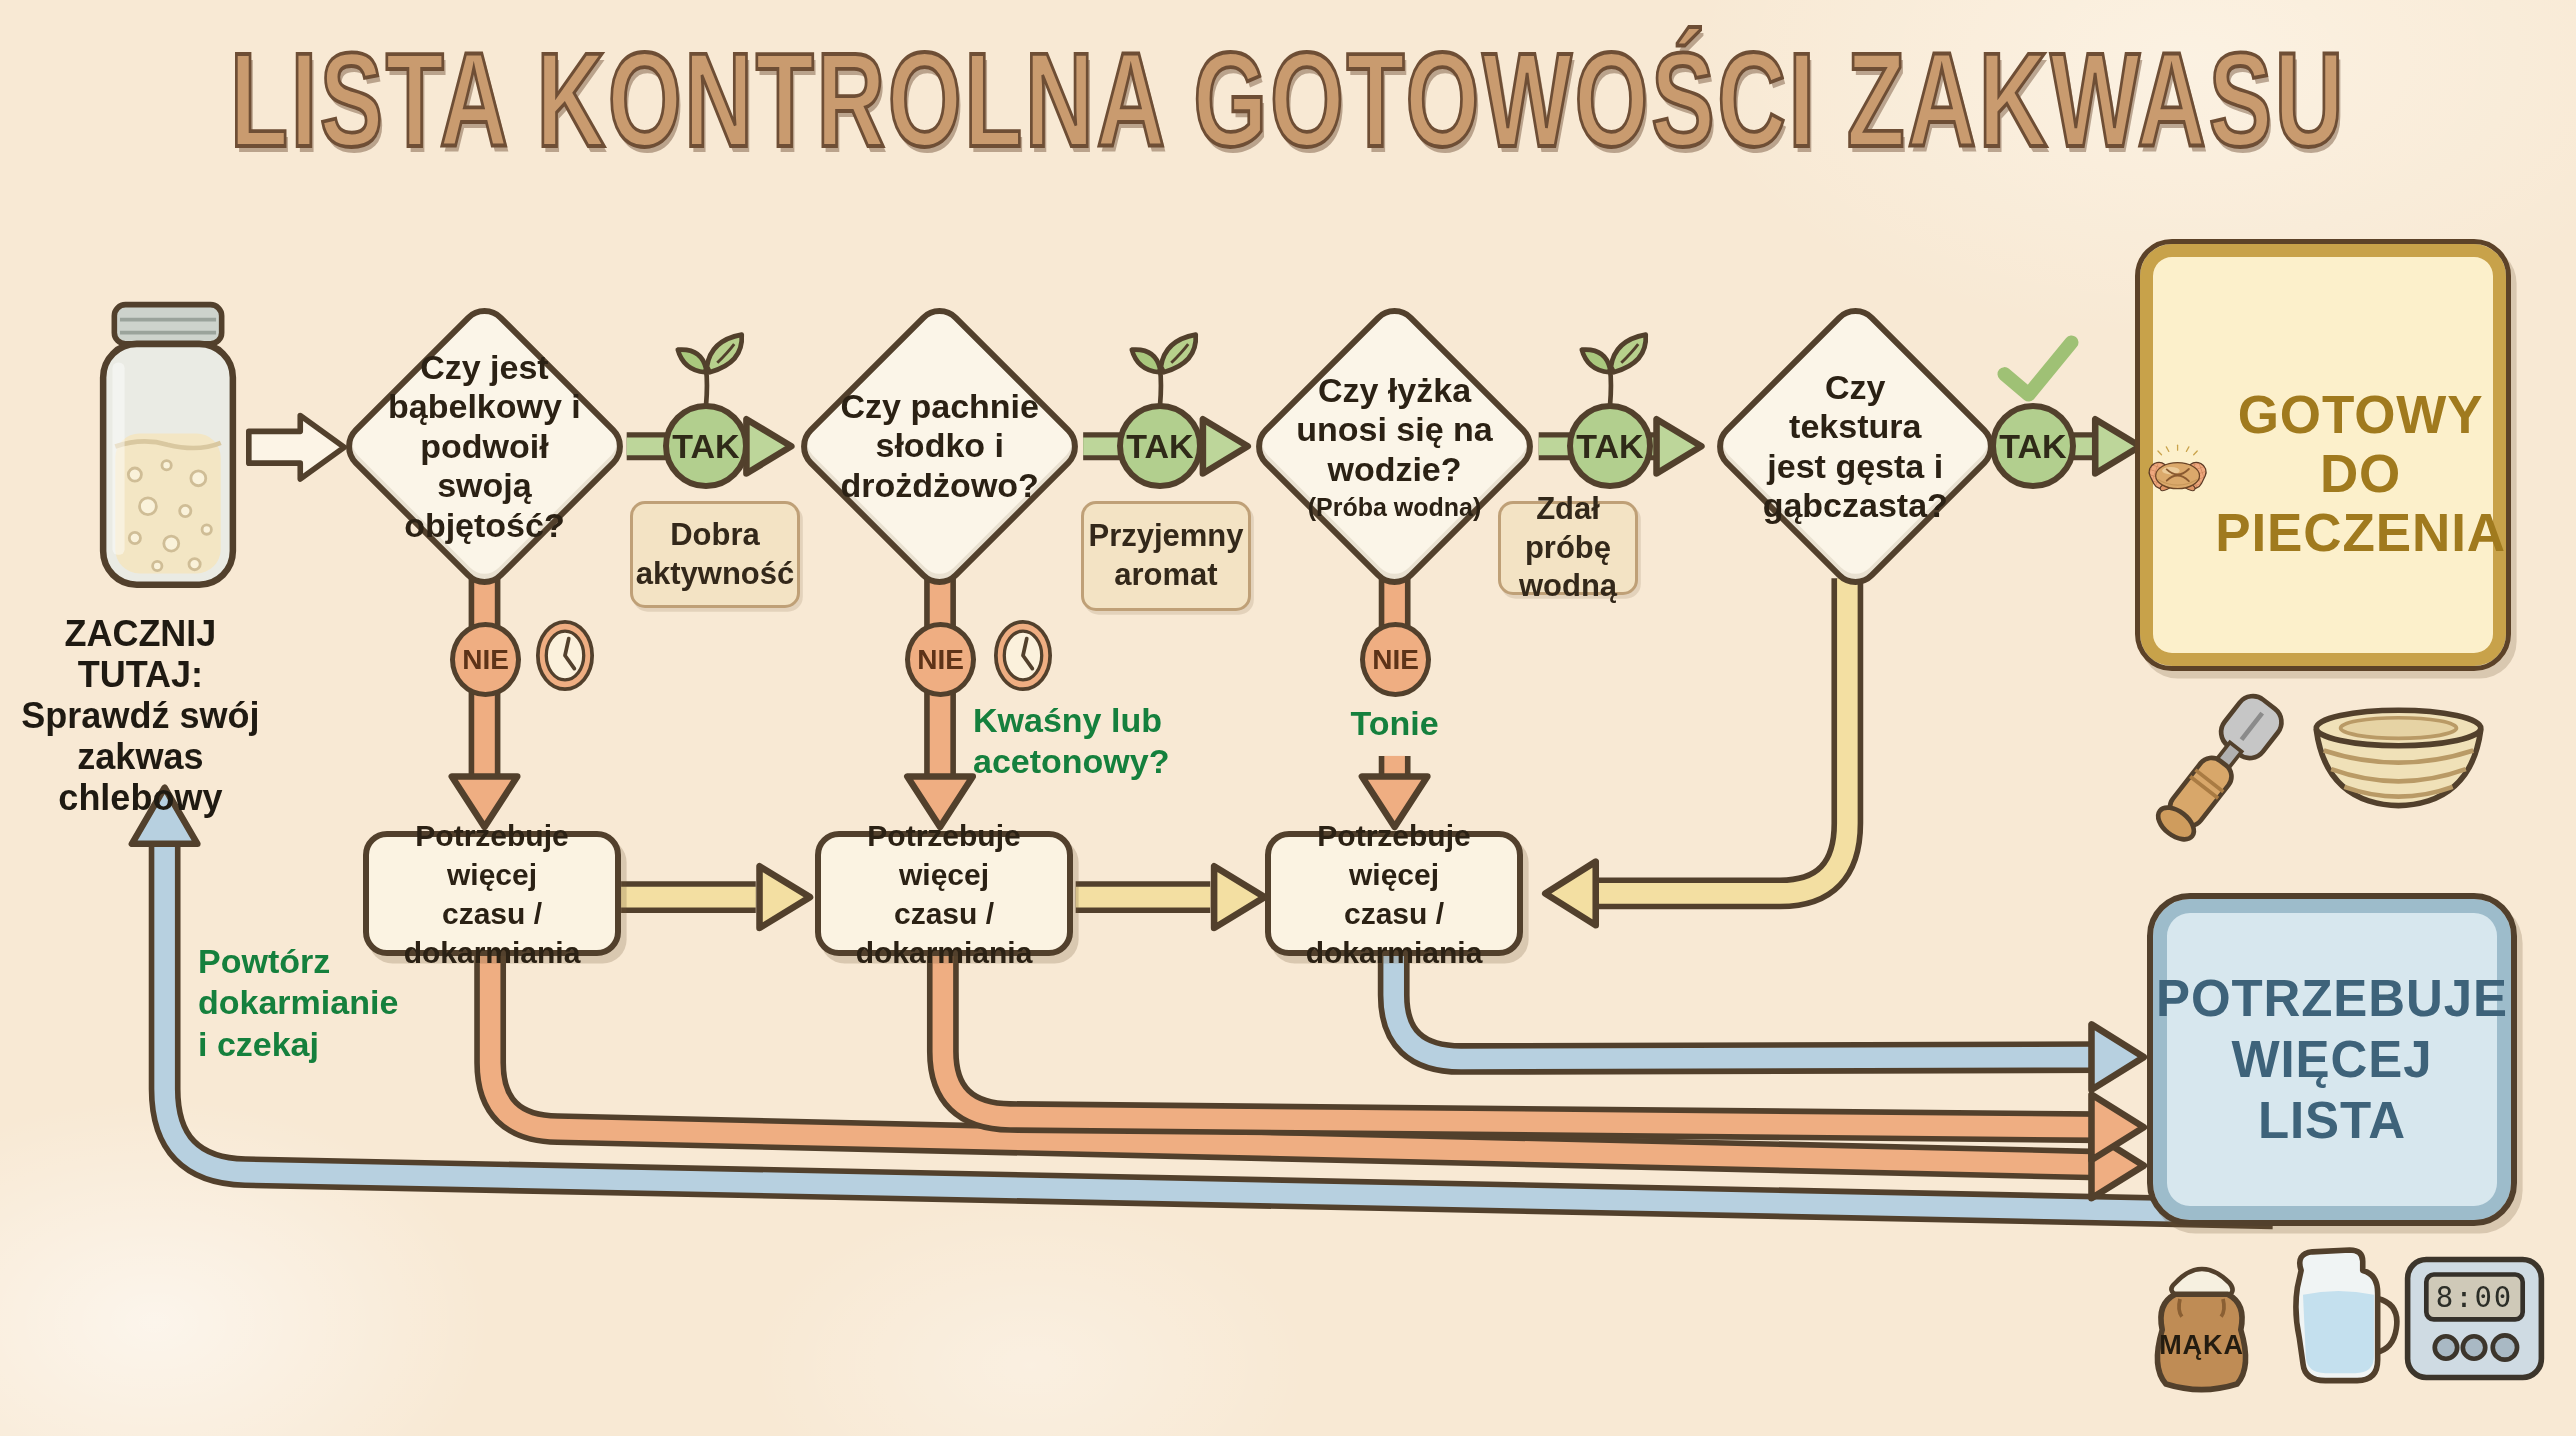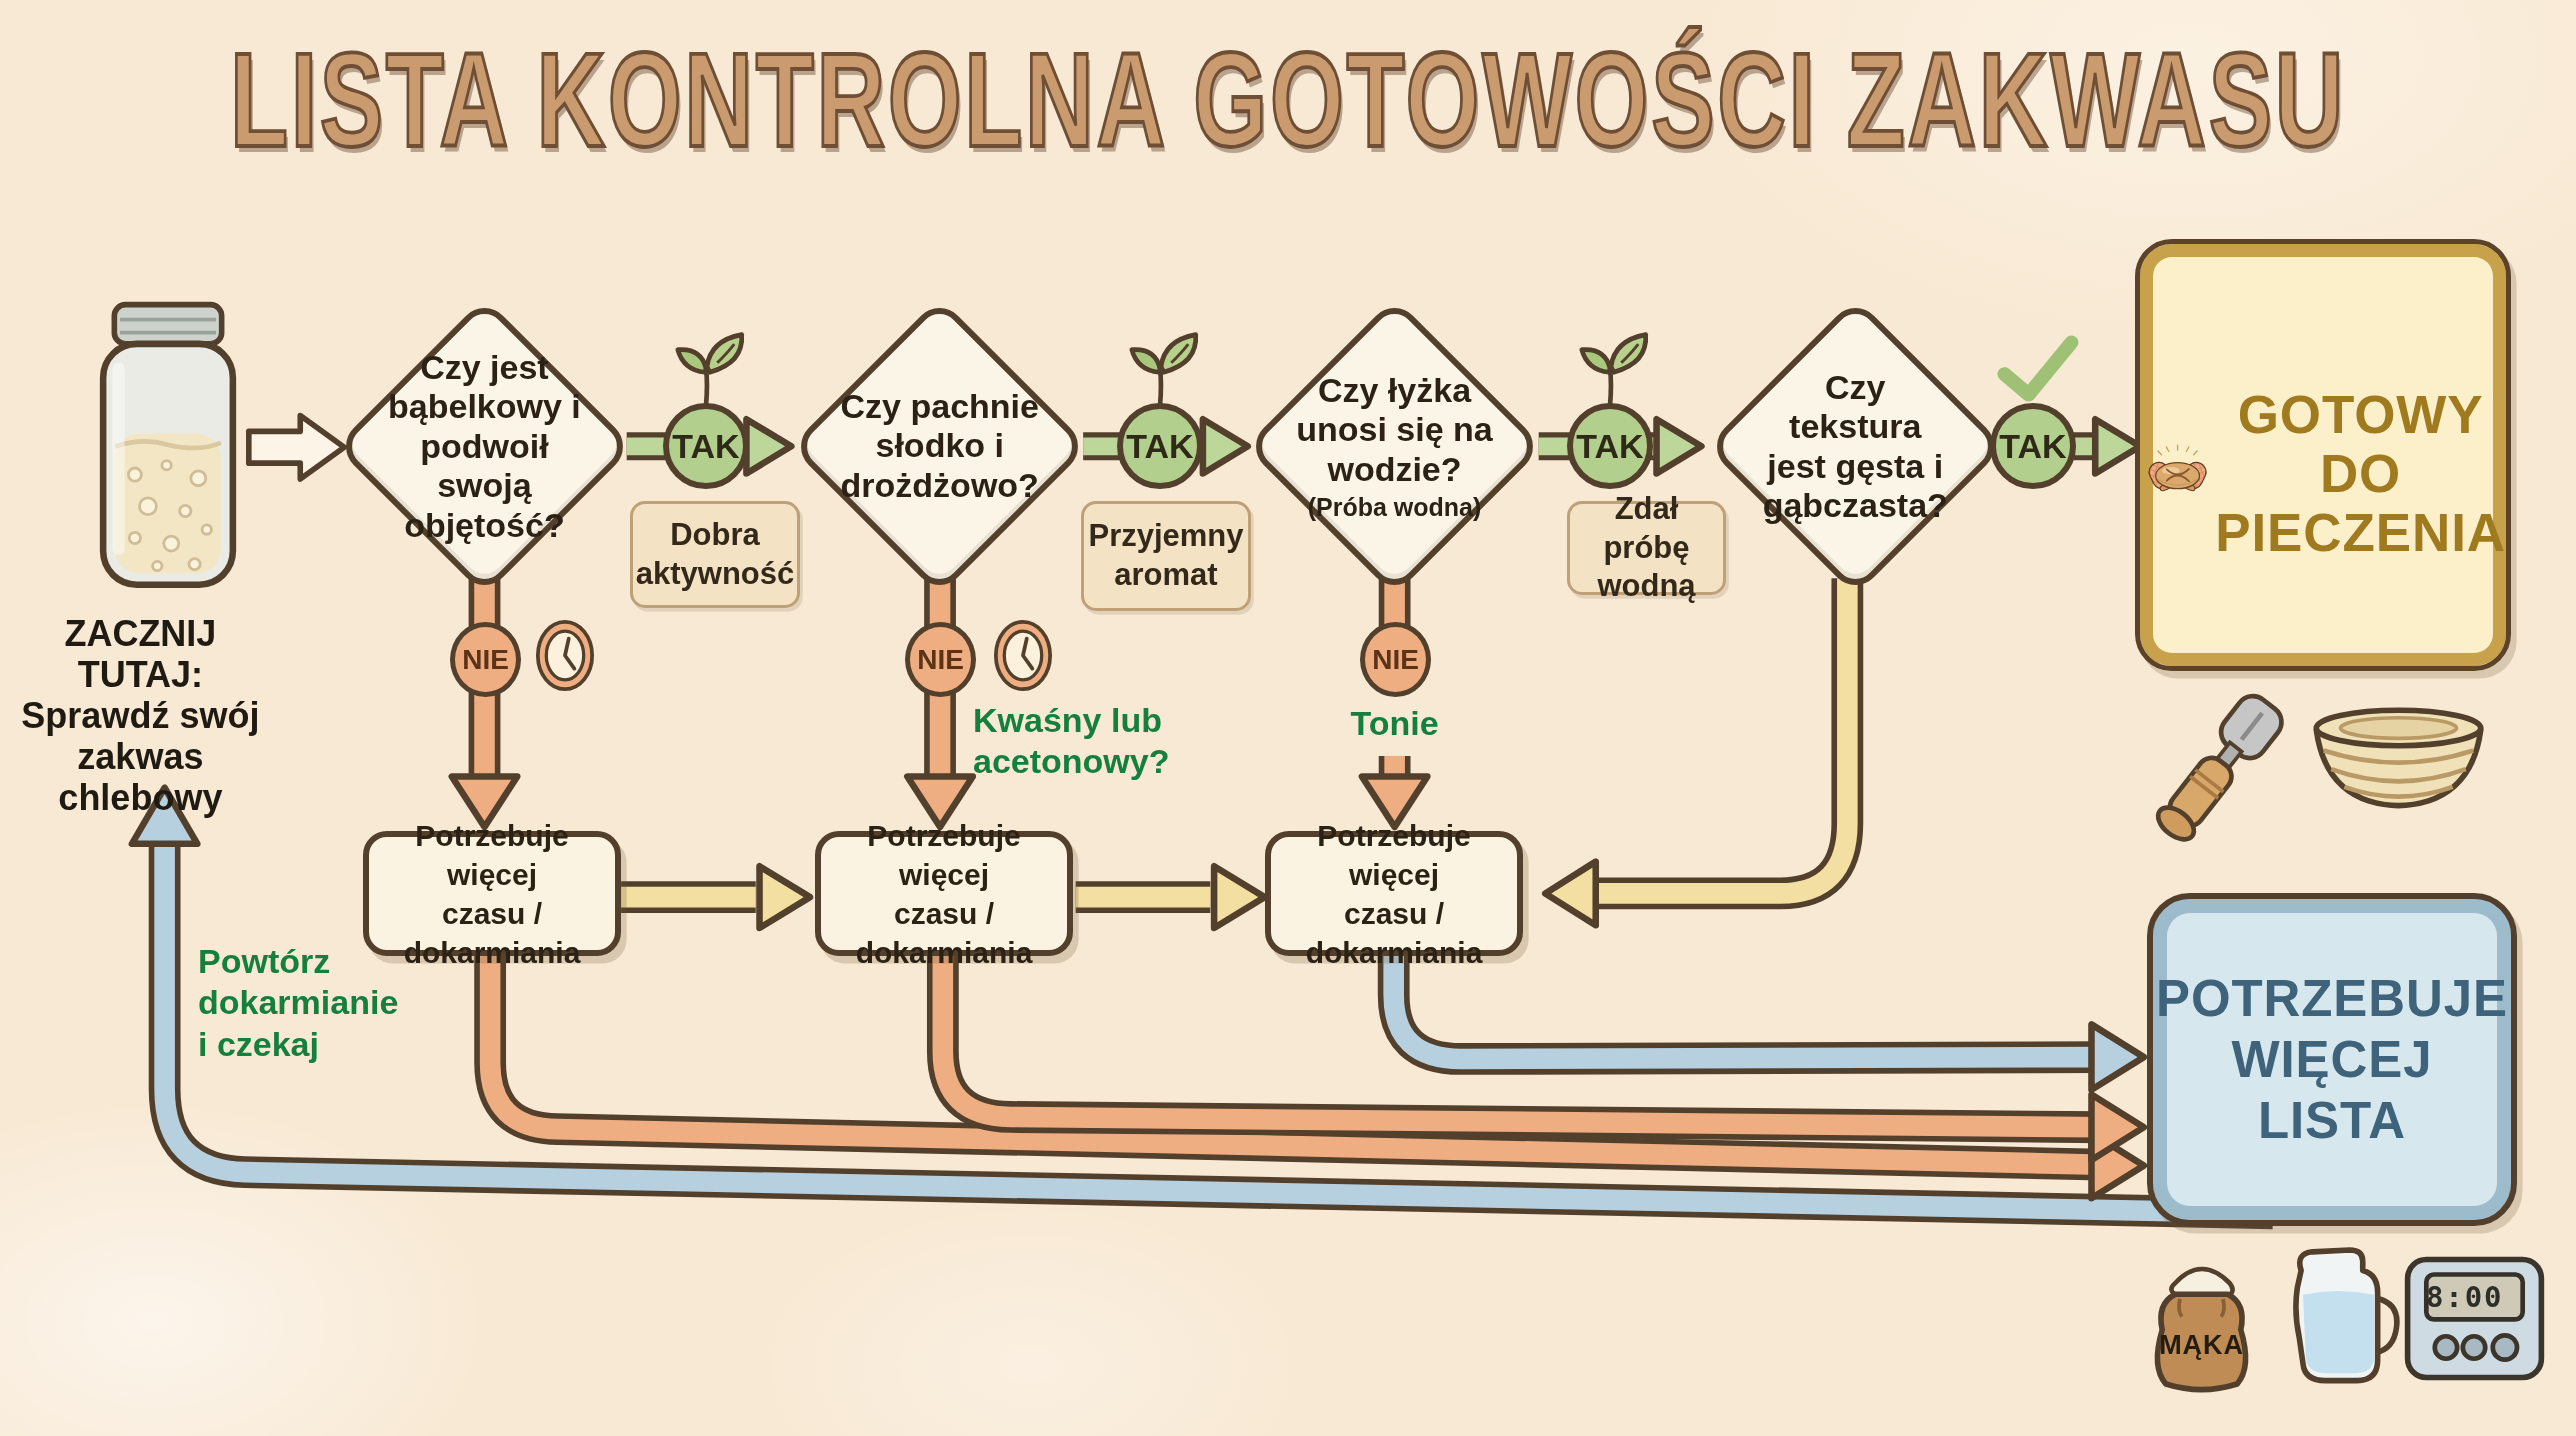--- a/index.html
+++ b/index.html
@@ -69,22 +69,22 @@
   .bluebox{box-sizing:border-box;background:#d7e7ee;border:6.5px solid #52402c;border-radius:43px;
     box-shadow:inset 0 0 0 14px #9dbccb, 5.6px 7.5px 0 rgba(110,80,50,.22);
     display:flex;align-items:center;justify-content:center;}
   .bluelabel{font-size:51px;font-weight:800;line-height:1.2;color:#3e637a;text-align:center;letter-spacing:0.9px;}
 
   .note{font-size:34px;font-weight:700;color:#15803d;line-height:1.22;}
   .startnote{font-size:36px;font-weight:700;text-align:center;line-height:1.14;color:#1f1a12;}
 
   .flourlabel{position:absolute;left:0;width:100%;text-align:center;
     font-size:27px;font-weight:800;color:#241c10;letter-spacing:0.9px;}
-  .timertext{position:absolute;left:24px;top:28px;width:97px;
-    font-family:"DejaVu Sans Mono",monospace;font-size:29px;font-weight:700;color:#2c2e28;letter-spacing:1.9px;}
+  .timertext{position:absolute;left:24px;top:28px;width:97px;text-align:center;
+    font-family:"DejaVu Sans Mono",monospace;font-size:29px;font-weight:400;color:#2c2e28;letter-spacing:1.9px;}
 </style>
 </head>
 <body>
 
 <svg id="flow" width="2576" height="1437" viewBox="0 0 2754 1536">
 
   <path class="po" d="M2430 1297 L262 1253 Q176 1251 176 1164 L176 898"></path>
   <path class="pi bl" d="M2430 1297 L262 1253 Q176 1251 176 1164 L176 898"></path>
   <polygon class="hd bl" points="176,842 141,902 211,902"></polygon>
 
@@ -216,21 +216,21 @@
     <path d="M51 40 Q55 12 88 6 Q90 36 54 46 Z" fill="#b7d08c" stroke="#52402c" stroke-width="5" stroke-linejoin="round"></path>
     <path d="M62 36 Q74 24 80 16" fill="none" stroke="#52402c" stroke-width="3"></path>
   </svg>
 
   <svg class="abs" style="left:1995px;top:335px" width="86" height="67" viewBox="0 0 92 72">
     <path d="M10 42 L36 64 L82 8" fill="none" stroke="#9fc175" stroke-width="15" stroke-linecap="round" stroke-linejoin="round"></path>
   </svg>
 
   <div class="abs tanbox" style="left:630px;top:501px;width:170px;height:107px">Dobra aktywność</div>
   <div class="abs tanbox" style="left:1081px;top:501px;width:170px;height:110px">Przyjemny aromat</div>
-  <div class="abs tanbox" style="left:1567px;top:501px;width:159px;height:94px">Zdał próbę wodną</div>
+  <div class="abs tanbox" style="left:1498px;top:501px;width:140px;height:94px">Zdał próbę wodną</div>
 
   <div class="abs niec" style="left:450px;top:622px">NIE</div>
   <div class="abs niec" style="left:905px;top:622px">NIE</div>
   <div class="abs niec" style="left:1360px;top:622px">NIE</div>
 
   <svg class="abs" style="left:535px;top:619px" width="60" height="73" viewBox="0 0 64 78">
     <ellipse cx="32" cy="39" rx="29" ry="36" fill="#efae82" stroke="#52402c" stroke-width="4"></ellipse>
     <ellipse cx="32" cy="39" rx="20" ry="26" fill="#fbf1dc" stroke="#52402c" stroke-width="3.5"></ellipse>
     <path d="M32 39 L36 21 M32 39 L42 53" fill="none" stroke="#52402c" stroke-width="4" stroke-linecap="round"></path>
   </svg>

